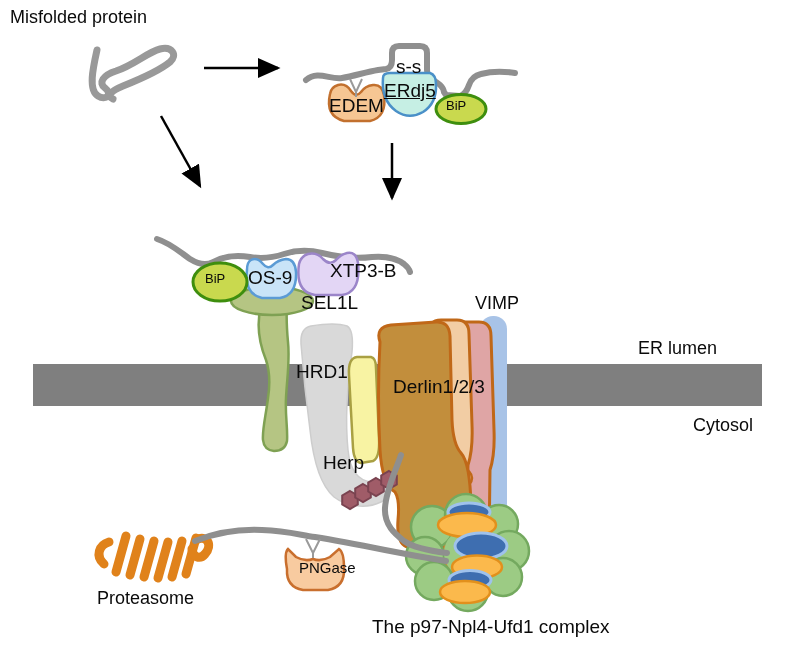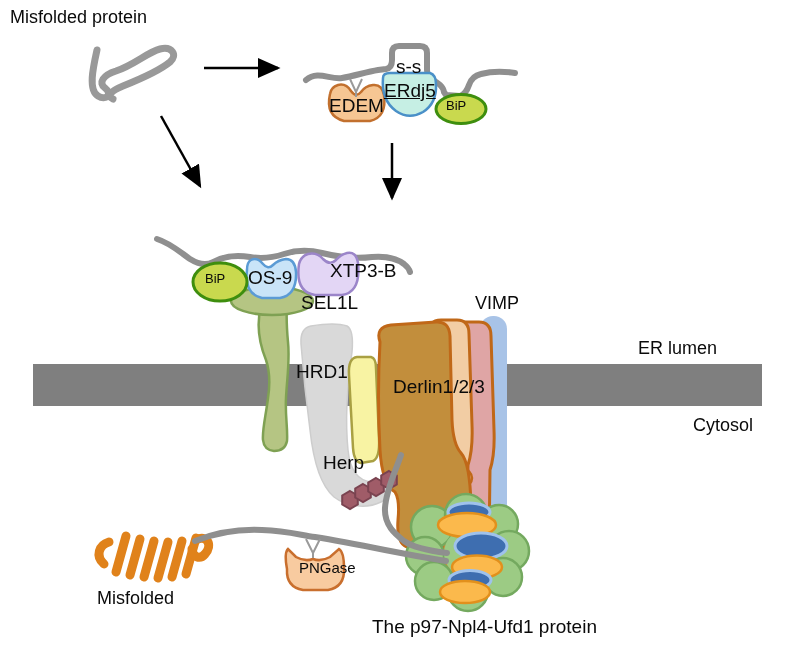--- a/index.html
+++ b/index.html
@@ -154,16 +154,16 @@
   <div class="lbl lbl-19" style="left:248px;top:268px;">OS-9</div>
   <div class="lbl lbl-19" style="left:298px;top:261px;margin-left:32px;">XTP3-B</div>
   <div class="lbl lbl-19" style="left:255px;top:293px;margin-left:46px;">SEL1L</div>
   <div class="lbl lbl-19" style="left:296px;top:362px;">HRD1</div>
   <div class="lbl lbl-19" style="left:323px;top:410px;margin-top:43px;">Herp</div>
   <div class="lbl lbl-19" style="left:381px;top:377px;margin-left:12px;">Derlin1/2/3</div>
   <div class="lbl lbl-18" style="left:475px;top:294px;">VIMP</div>
   <div class="lbl lbl-18" style="left:638px;top:339px;">ER lumen</div>
   <div class="lbl lbl-18" style="left:693px;top:416px;">Cytosol</div>
   <div class="lbl lbl-15" style="left:299px;top:560px;">PNGase</div>
-  <div class="lbl lbl-18" style="left:97px;top:589px;">Misfolded</div>
-  <div class="lbl lbl-19" style="left:372px;top:617px;">The p97-Npl4-Ufd1 protein</div>
+  <div class="lbl lbl-18" style="left:97px;top:589px;">Proteasome</div>
+  <div class="lbl lbl-19" style="left:372px;top:617px;">The p97-Npl4-Ufd1 complex</div>
 
 </div>
 
 </body></html>

